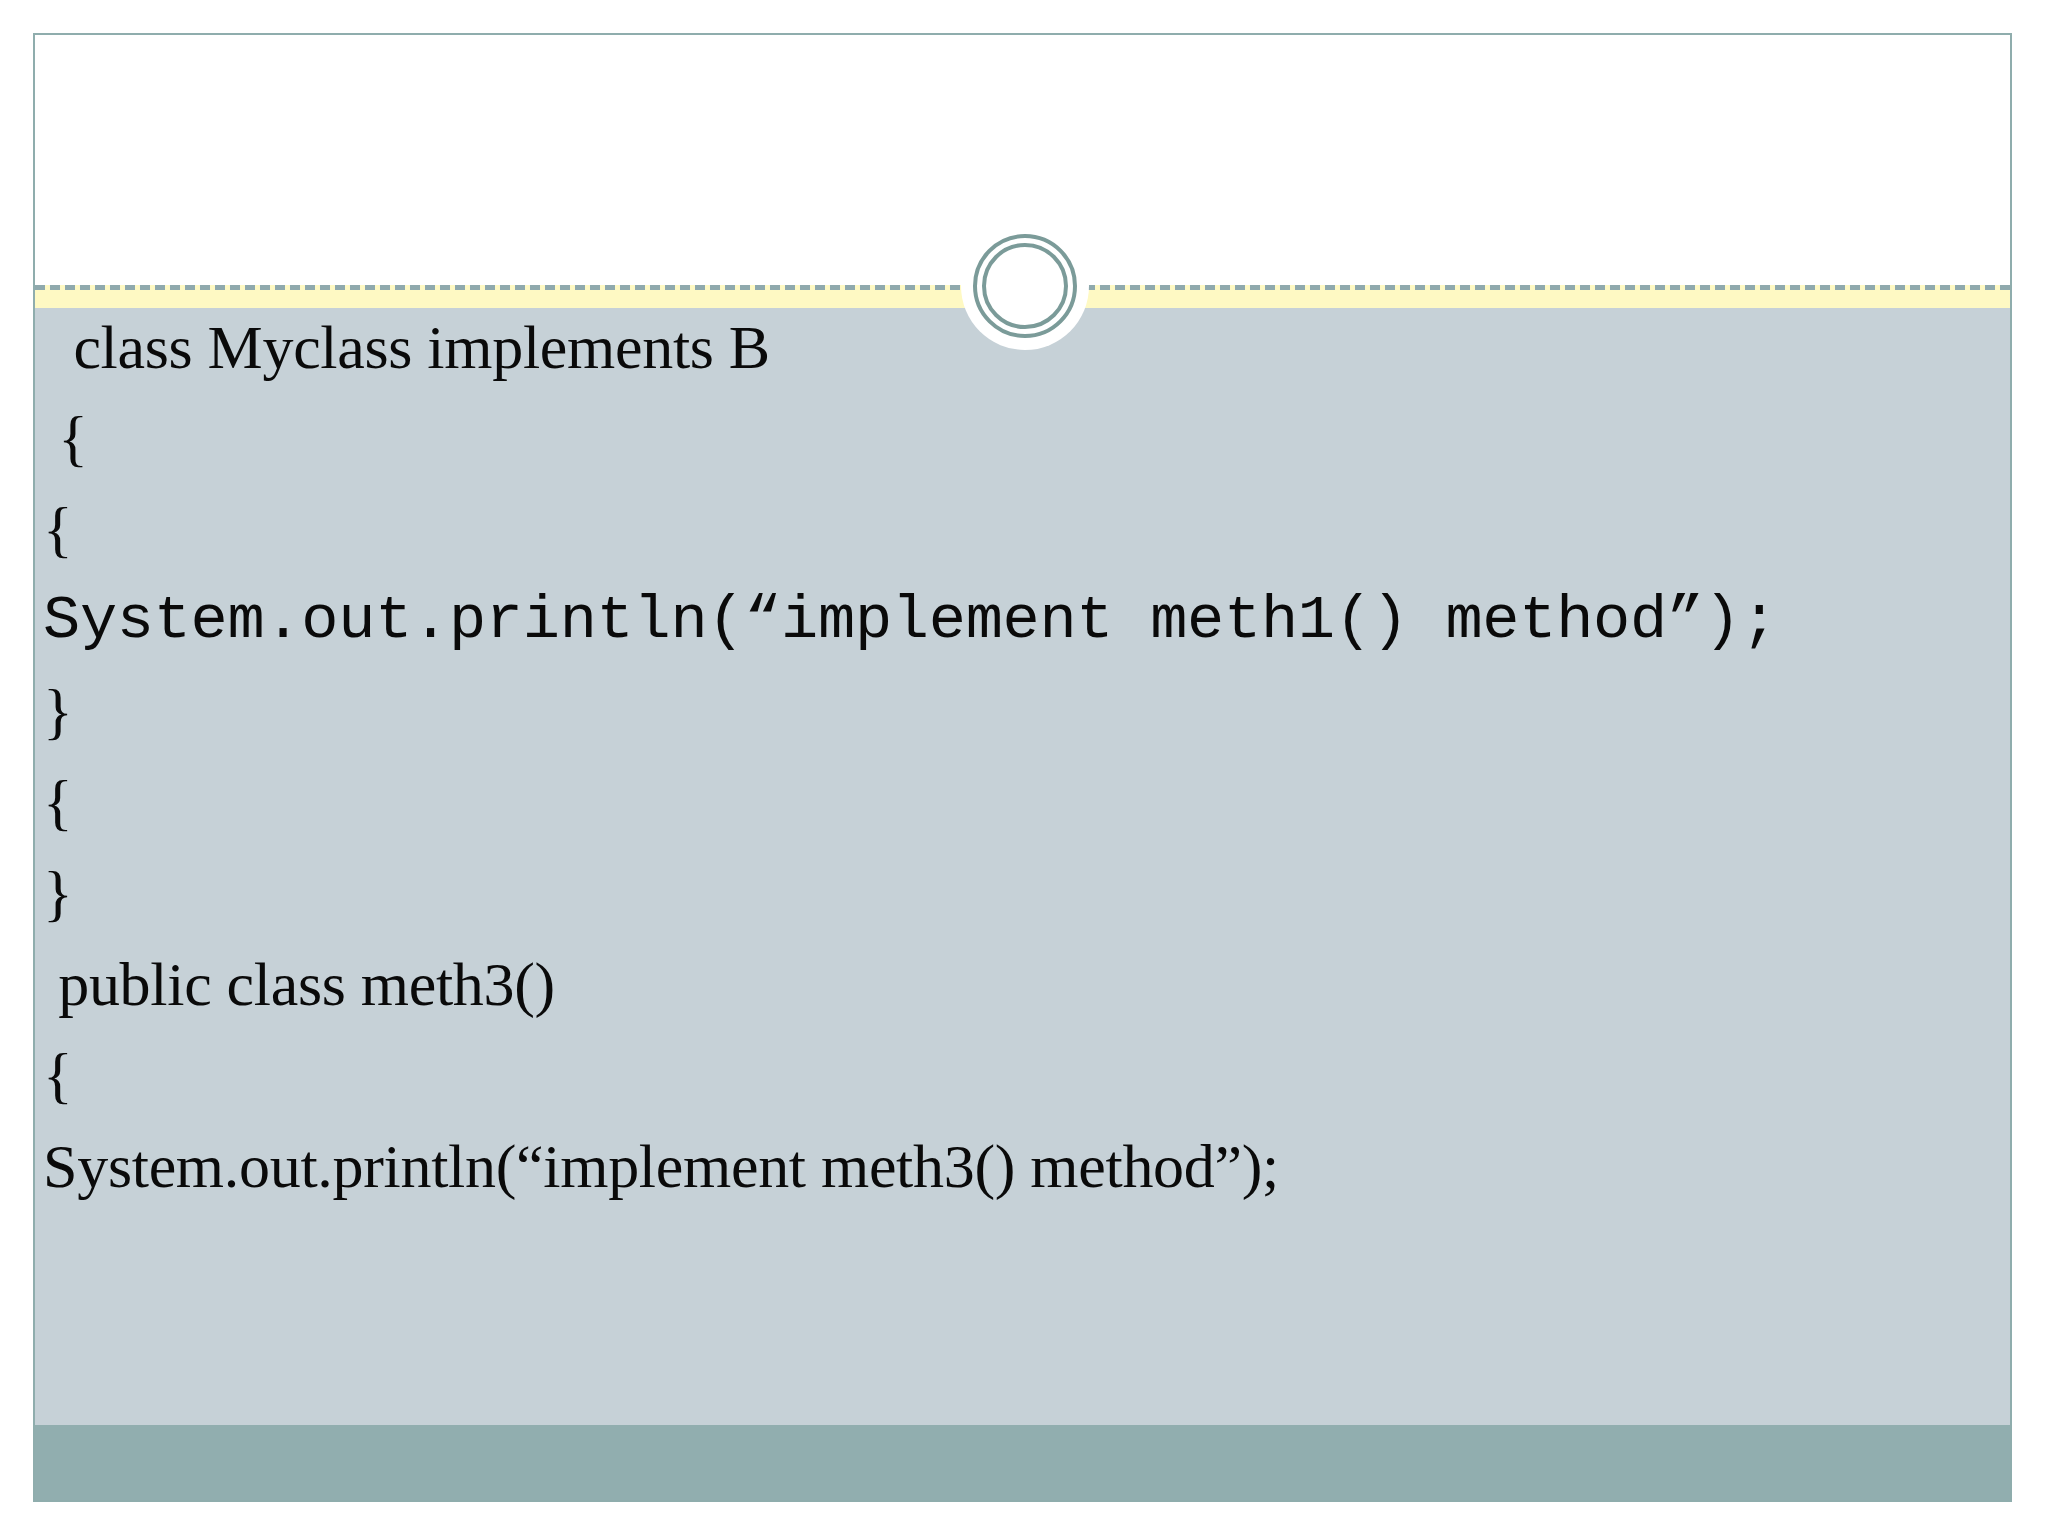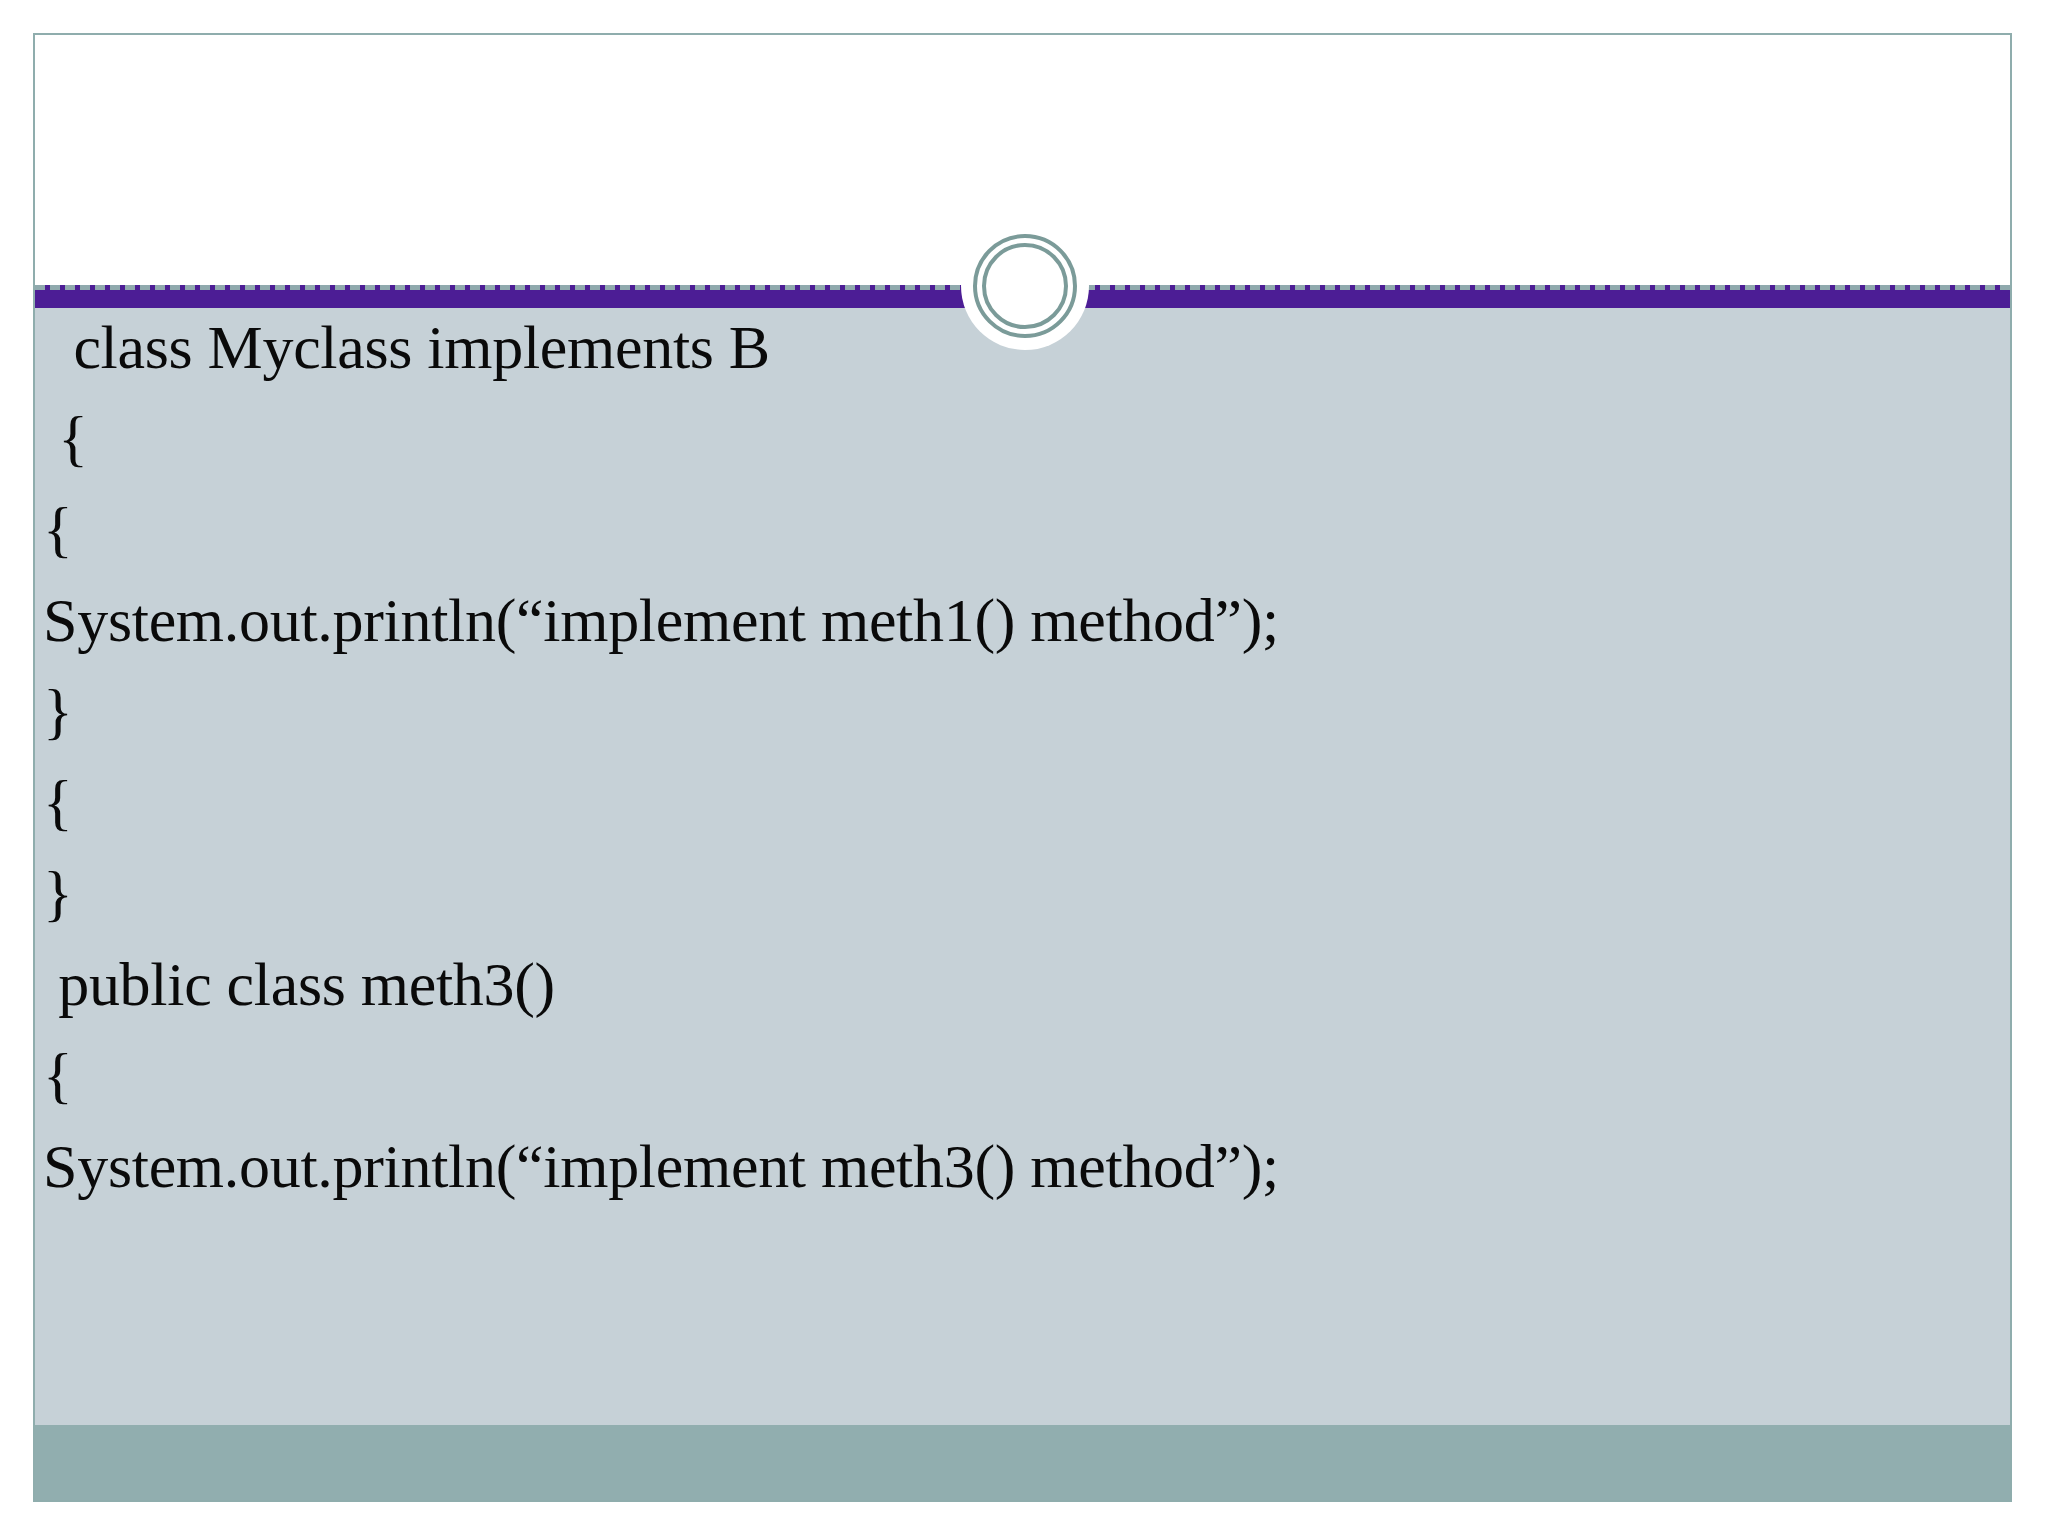--- a/index.html
+++ b/index.html
@@ -14,21 +14,21 @@
     overflow: hidden;
   }
 
   
   .slide {
     position: absolute;
     left: 33px;
     top: 33px;
     width: 1979px;
     height: 1469px;
-    background: #4c1d95;
+    background: #fef9c3;
     border: 2px solid #8fadad;
     box-sizing: border-box;
   }
 
   
   .title-band {
     position: absolute;
     left: 0;
     top: 0;
     right: 0;
@@ -143,21 +143,21 @@
     <div class="title-text"></div>
   </div>
 
   <div class="divider" style="border-top-color: rgb(143, 169, 173);"></div>
 
   <div class="content-panel" style="background: rgb(198, 209, 215);">
     <div class="code-block" id="code-block">
         <div class="code-line" style="color: rgb(10, 10, 10);">  class Myclass implements B</div>
         <div class="code-line" style="color: rgb(10, 10, 10);"> {</div>
         <div class="code-line" style="color: rgb(10, 10, 10);">{</div>
-        <div class="code-line" style="color: rgb(10, 10, 10);">System.out.println(“implement meth1() method”);</div>
+        <div class="code-line" style="color: rgb(10, 10, 10); font-family: Liberation Mono, monospace;">System.out.println(“implement meth1() method”);</div>
         <div class="code-line" style="color: rgb(10, 10, 10);">}</div>
         <div class="code-line" style="color: rgb(10, 10, 10);">{</div>
         <div class="code-line" style="color: rgb(10, 10, 10);">}</div>
         <div class="code-line" style="color: rgb(10, 10, 10);"> public class meth3()</div>
         <div class="code-line" style="color: rgb(10, 10, 10);">{</div>
         <div class="code-line" style="color: rgb(10, 10, 10);">System.out.println(“implement meth3() method”);</div>
       </div>
   </div>
 
   <div class="bottom-band" style="background: rgb(145, 174, 175);"></div>

